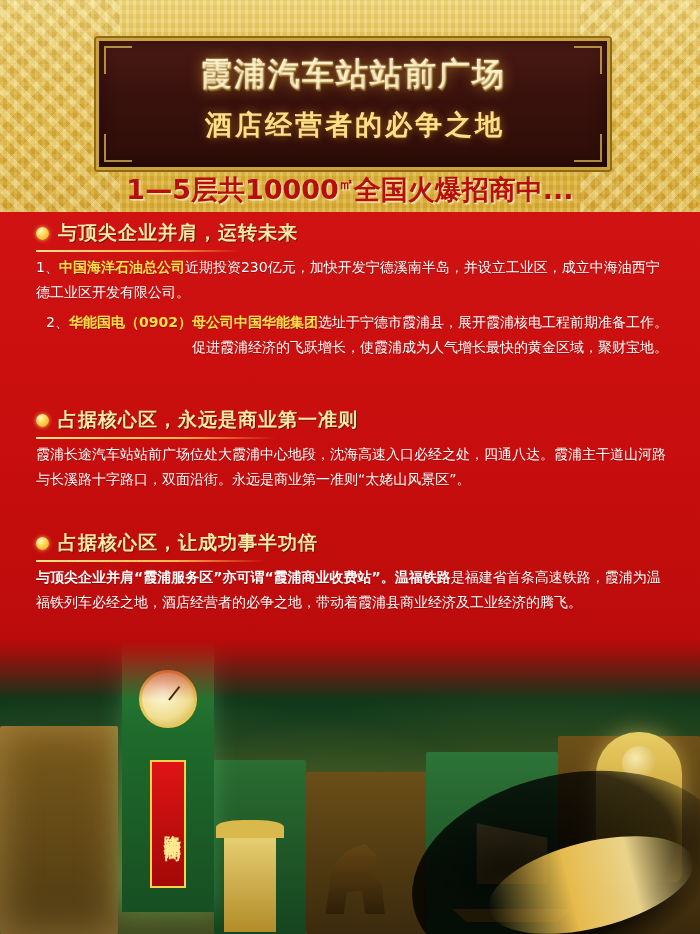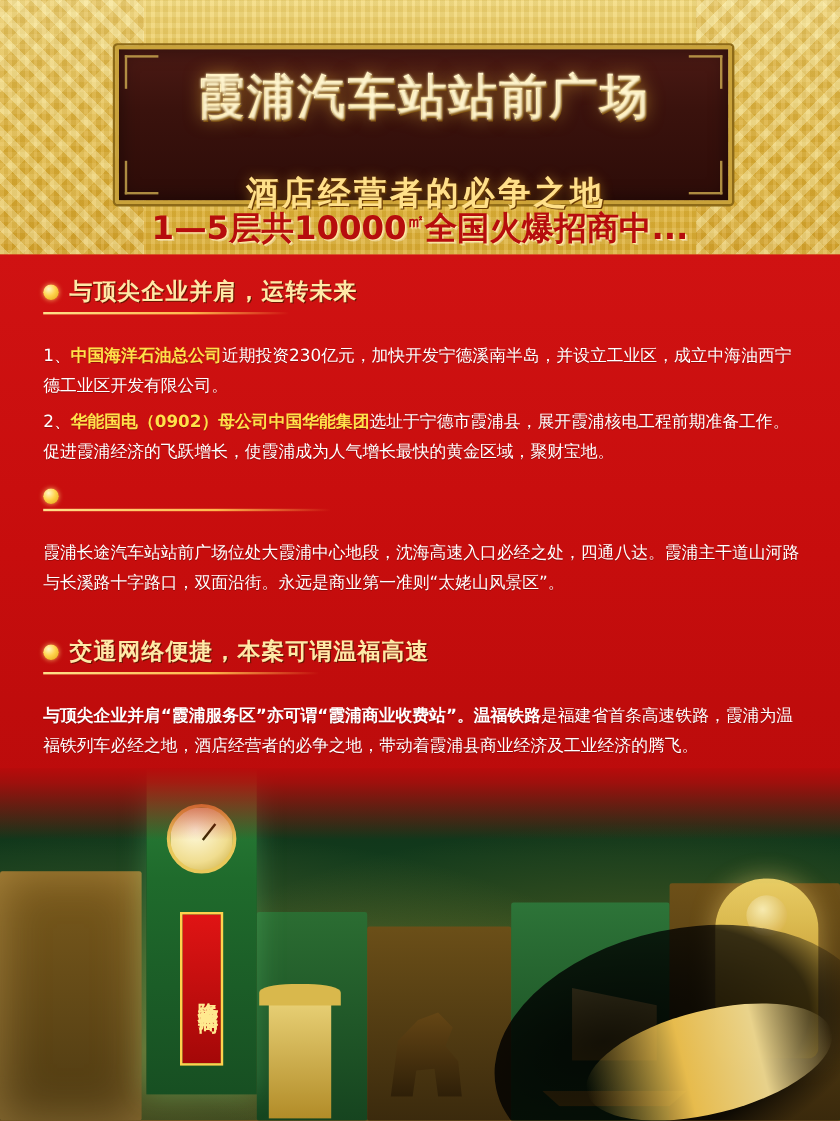--- a/index.html
+++ b/index.html
@@ -46,32 +46,31 @@
   }
   .plaque .corner{
     position:absolute;width:26px;height:26px;border:2px solid #d9b755;opacity:.75;
   }
   .plaque .c1{left:5px;top:5px;border-right:none;border-bottom:none;}
   .plaque .c2{right:5px;top:5px;border-left:none;border-bottom:none;}
   .plaque .c3{left:5px;bottom:5px;border-right:none;border-top:none;}
   .plaque .c4{right:5px;bottom:5px;border-left:none;border-top:none;}
   .title-main{
     position:absolute;left:0;right:0;top:12px;text-align:center;
-    font-size:40px;font-weight:bold;letter-spacing:2px;
+    font-size:32px;font-weight:bold;letter-spacing:2px;
     color:#ffe9a8;
     text-shadow:0 0 2px #fff6d0, 1px 2px 0 #7a4a06, 0 0 14px rgba(255,200,60,.55);
     background:linear-gradient(180deg,#fffbe8 0%,#ffe79a 45%,#e7b43c 100%);
     -webkit-background-clip:text;background-clip:text;-webkit-text-fill-color:transparent;
   }
   .title-sub{
     position:absolute;left:4px;right:0;top:66px;text-align:center;
     font-size:27px;font-weight:bold;letter-spacing:3px;
     color:#ffe08a;
     text-shadow:1px 1px 0 #6b3b04, 0 0 10px rgba(255,190,50,.5);
-    margin-top:36px;
   }
   .headline{
     position:absolute;left:0;right:0;top:172px;text-align:center;
     font-size:27px;font-weight:bold;letter-spacing:0px;
     color:#b60d0d;
     text-shadow:1px 1px 0 #ffe9a0, 2px 2px 0 rgba(255,255,255,.35);
     border-radius:15px;
   }
   .headline sup{font-size:15px;vertical-align:super;}
   
@@ -90,21 +89,21 @@
     width:13px;height:13px;border-radius:50%;
     background:radial-gradient(circle at 35% 30%, #fff6c8, #ffd34d 45%, #e0a012 100%);
     box-shadow:0 0 4px rgba(255,220,120,.8);
     flex:0 0 auto;
   }
   .underline{
     margin-top:4px;height:2px;width:205px;
     background:linear-gradient(90deg,#ffe08a,#ffb84d 60%,rgba(255,184,77,0));
   }
   .para{
-    margin-top:23px;font-size:14px;line-height:1.75;color:#ffffff;
+    margin-top:3px;font-size:14px;line-height:1.75;color:#ffffff;
     text-shadow:0 1px 0 rgba(0,0,0,.25);
   }
   .para .hl-y{color:#ffe14a;font-weight:bold;}
   .para .hl-w{color:#ffffff;font-weight:bold;}
   .hotline{
     position:absolute;left:262px;top:454px;width:370px;height:36px;
     background:linear-gradient(180deg,#ffe98f,#f5d055);
     border:1px solid #b08a1e;
     display:flex;align-items:center;justify-content:center;gap:10px;
     box-shadow:0 2px 6px rgba(0,0,0,.3);
@@ -229,48 +228,49 @@
     <div class="title-main">霞浦汽车站站前广场</div>
     <div class="title-sub">酒店经营者的必争之地</div>
   </div>
 
   <div class="headline">
     <span>1—5层共10000</span><sup>㎡</sup><span>全国火爆招商中...</span>
   </div>
 
   <div class="red-body">
 
-    <div class="section" style="top:18px;">
+    <div class="section" style="top:8px;">
       <div class="sec-head">
         <span class="bullet"></span>
         <span>与顶尖企业并肩，运转未来</span>
       </div>
       <div class="underline"></div>
       <div class="para">
         <span>1、</span><span class="hl-y">中国海洋石油总公司</span><span>近期投资230亿元，加快开发宁德溪南半岛，并设立工业区，成立中海油西宁德工业区开发有限公司。</span>
       </div>
-      <div class="para" style="margin-top:6px;">
+      <div class="para" style="margin-top:6px;text-align:right;">
         <span>2、</span><span class="hl-y">华能国电（0902）母公司中国华能集团</span><span>选址于宁德市霞浦县，展开霞浦核电工程前期准备工作。促进霞浦经济的飞跃增长，使霞浦成为人气增长最快的黄金区域，聚财宝地。</span>
       </div>
     </div>
 
     <div class="section" style="top:195px;">
       <div class="sec-head">
         <span class="bullet"></span>
+        <span>占据核心区，永远是商业第一准则</span>
       </div>
       <div class="underline" style="width:240px;"></div>
       <div class="para">
         <span>霞浦长途汽车站站前广场位处大霞浦中心地段，沈海高速入口必经之处，四通八达。霞浦主干道山河路与长溪路十字路口，双面沿街。永远是商业第一准则“太姥山风景区”。</span>
       </div>
     </div>
 
     <div class="section" style="top:318px;">
       <div class="sec-head">
         <span class="bullet"></span>
-        <span>交通网络便捷，本案可谓温福高速</span>
+        <span>占据核心区，让成功事半功倍</span>
       </div>
       <div class="underline" style="width:230px;"></div>
       <div class="para">
         <span class="hl-w">与顶尖企业并肩“霞浦服务区”亦可谓“霞浦商业收费站”。温福铁路</span><span>是福建省首条高速铁路，霞浦为温福铁列车必经之地，酒店经营者的必争之地，带动着霞浦县商业经济及工业经济的腾飞。</span>
       </div>
     </div>
 
     <div class="hotline">
       <span class="lbl">招商专线：</span>
       <span class="num">8875666/2062333</span>

